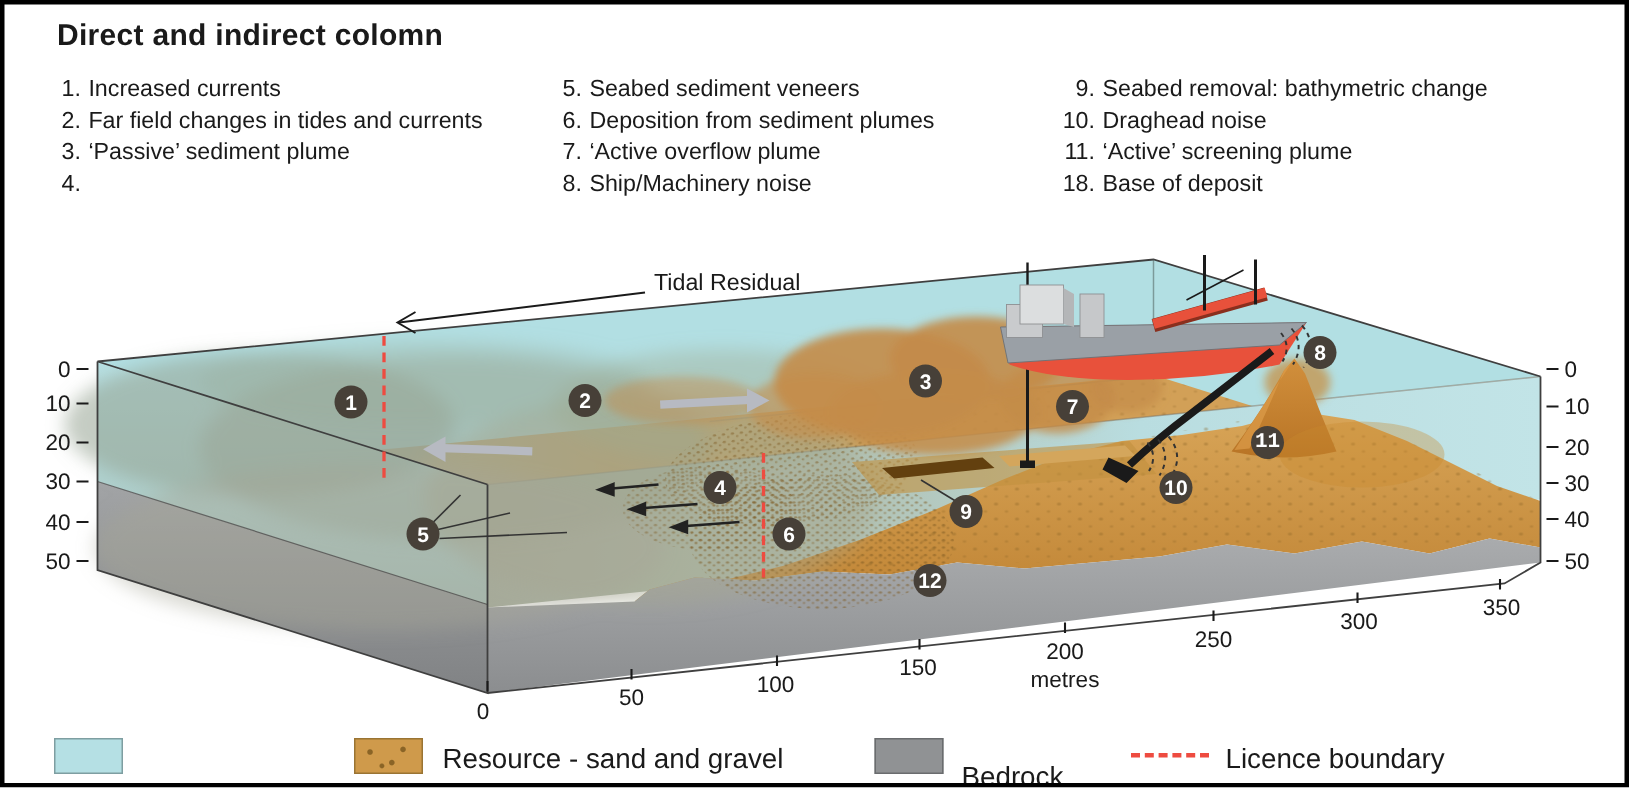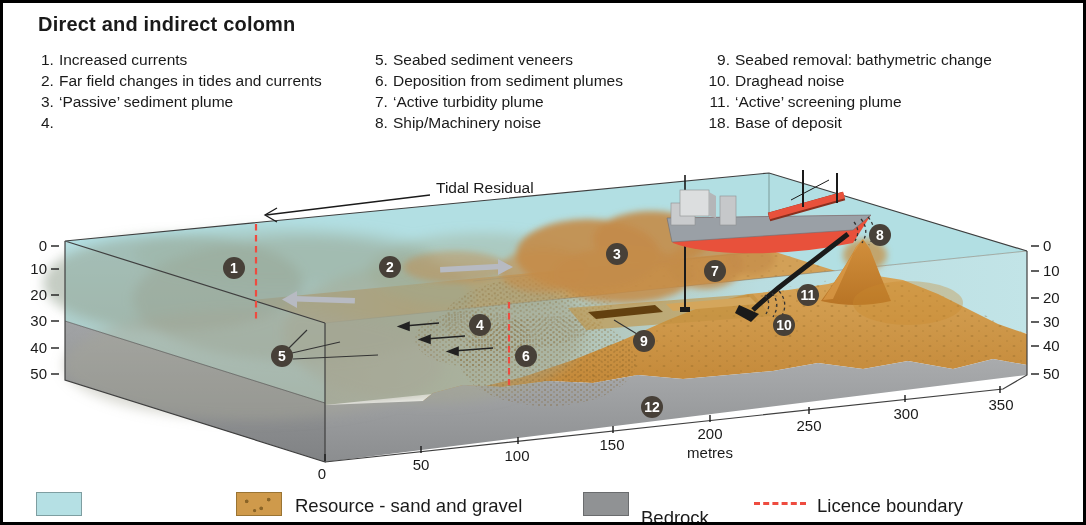--- a/index.html
+++ b/index.html
@@ -320,21 +320,21 @@
     <div class="row">
         <span class="num">5.</span>
         <span>Seabed sediment veneers</span>
       </div>
     <div class="row">
         <span class="num">6.</span>
         <span>Deposition from sediment plumes</span>
       </div>
     <div class="row">
         <span class="num">7.</span>
-        <span>‘Active turbidity plume</span>
+        <span>‘Active overflow plume</span>
       </div>
     <div class="row">
         <span class="num">8.</span>
         <span>Ship/Machinery noise</span>
       </div>
   </div>
   <div id="col3" class="col">
     <div class="row">
         <span class="num">9.</span>
         <span>Seabed removal: bathymetric change</span>
@@ -356,22 +356,22 @@
   <div class="marker" style="left:220px;top:254px;">1</div>
   <div class="marker" style="left:376px;top:253px;">2</div>
   <div class="marker" style="left:603px;top:240px;">3</div>
   <div class="marker" style="left:466px;top:311px;">4</div>
   <div class="marker" style="left:268px;top:342px;">5</div>
   <div class="marker" style="left:512px;top:342px;">6</div>
   <div class="marker" style="left:701px;top:257px;">7</div>
   <div class="marker" style="left:866px;top:221px;">8</div>
   <div class="marker" style="left:630px;top:327px;">9</div>
   <div class="marker" style="left:770px;top:311px;">10</div>
-  <div class="marker" style="left:794px;top:281px;">11</div>
-  <div class="marker" style="left:638px;top:373px;margin-top:20px;">12</div>
+  <div class="marker" style="left:831px;top:281px;font-family:Liberation Mono, monospace;">11</div>
+  <div class="marker" style="left:606px;top:373px;">12</div>
 
   <div class="swatch" id="sw-water"></div>
   <div class="legend-item" id="lg-water">Water colomn</div>
   <div class="swatch" id="sw-sand"></div>
   <div class="legend-item" id="lg-sand">Resource - sand and gravel</div>
   <div class="swatch" id="sw-bedrock"></div>
   <div class="legend-item" id="lg-bedrock">Bedrock</div>
   <div id="dash-sample"></div>
   <div class="legend-item" id="lg-licence">Licence boundary</div>
 

